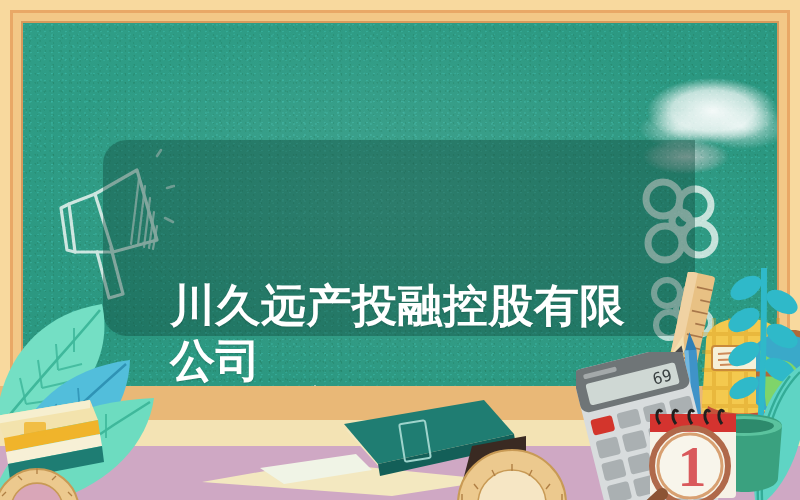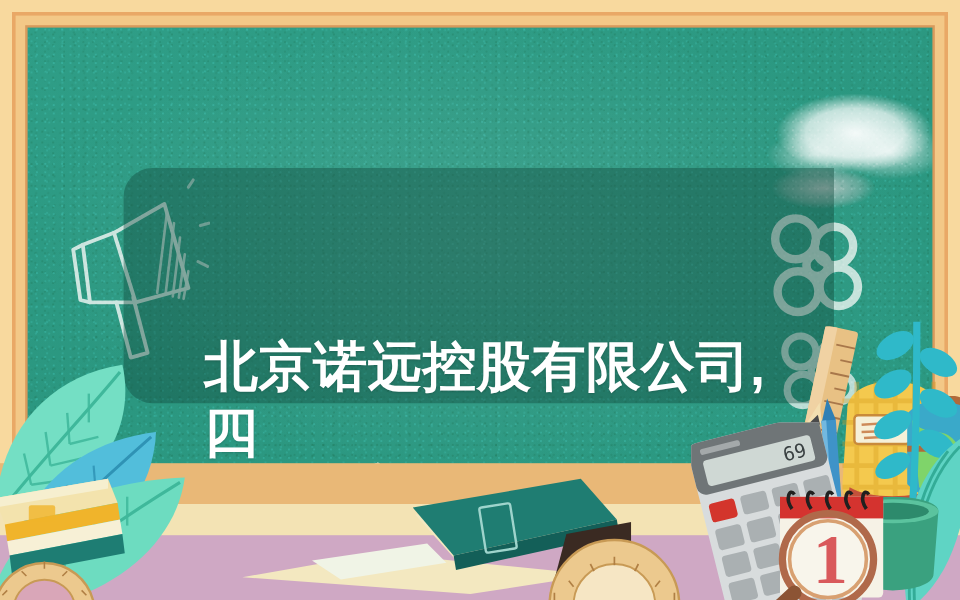--- a/index.html
+++ b/index.html
@@ -170,21 +170,20 @@
         <circle cx="32" cy="54" r="13"></circle>
         <circle cx="46" cy="38" r="7"></circle>
       </svg>
     </div>
 
   </div>
 
   <div class="panel"></div>
 
   <div class="headline">
-    <div>北京诺远控股有限公司,四</div>
     <div>川久远产投融控股有限公司</div>
   </div>
 
   <div class="desk">
     <div class="desk-band-tan"></div>
     <div class="desk-band-cream"></div>
     <div class="desk-band-pink"></div>
   </div>
 
   <div class="obj leafL1">

